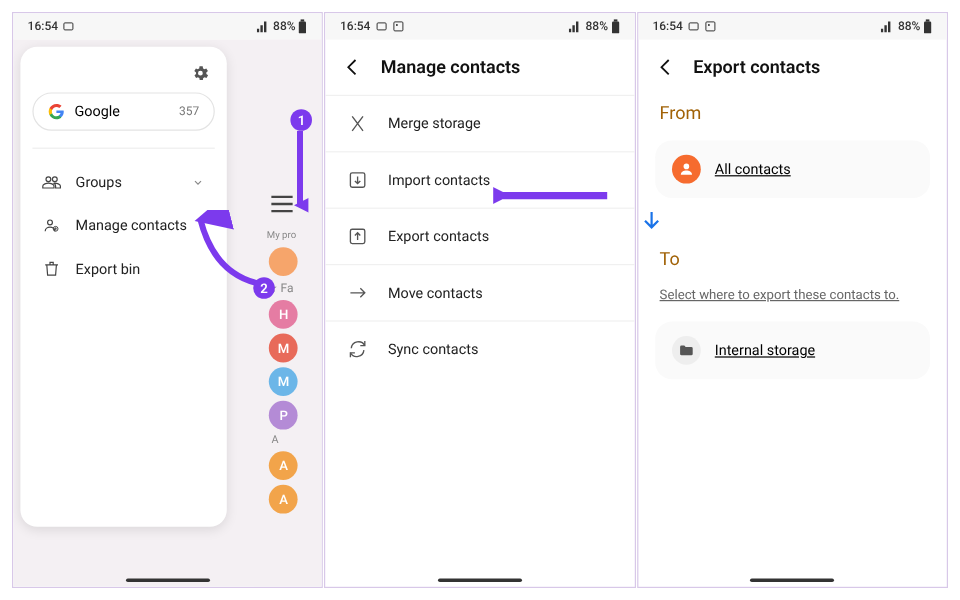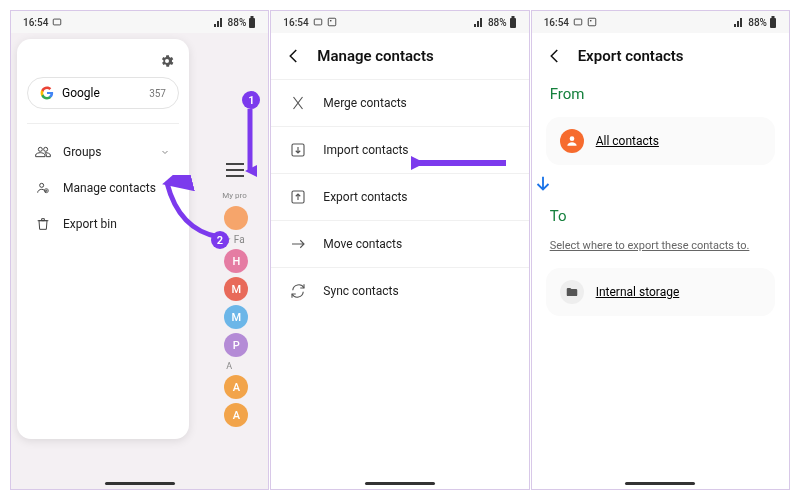--- a/index.html
+++ b/index.html
@@ -117,21 +117,21 @@
     align-items: center;
     gap: 16px;
     padding: 14px 18px;
     font-size: 12px;
     color: #222;
     border-top: 1px solid #f0f0f0;
     position: relative;
   }
 
   
-  .section-label { font-size: 15px; font-weight: 400; color: #15803d; padding: 6px 18px; }
+  .section-label { font-size: 15px; font-weight: 400; color: #a16207; padding: 6px 18px; }
   .card-item {
     margin: 8px 14px;
     background: #fafafa;
     border-radius: 14px;
     padding: 12px 14px;
     display: flex;
     align-items: center;
     gap: 12px;
     font-size: 12px;
     text-decoration: underline;
@@ -341,21 +341,21 @@
           </span>
         <span>Manage contacts</span>
       </div>
 
       <div class="list-item">
         <span>
             <svg width="18" height="18" viewBox="0 0 24 24">
               <path d="M6 4l6 8-6 8M18 4l-6 8 6 8" fill="none" stroke="#555" stroke-width="1.5"></path>
             </svg>
           </span>
-        <span>Merge contacts</span>
+        <span>Merge storage</span>
       </div>
       <div class="list-item">
         <span>
             <svg width="18" height="18" viewBox="0 0 24 24">
               <rect x="4" y="4" width="16" height="16" rx="2" fill="none" stroke="#555" stroke-width="1.5"></rect>
               <path d="M12 8v8m-3-3l3 3 3-3" fill="none" stroke="#555" stroke-width="1.5"></path>
             </svg>
           </span>
         <span>Import contacts</span>
       </div>

